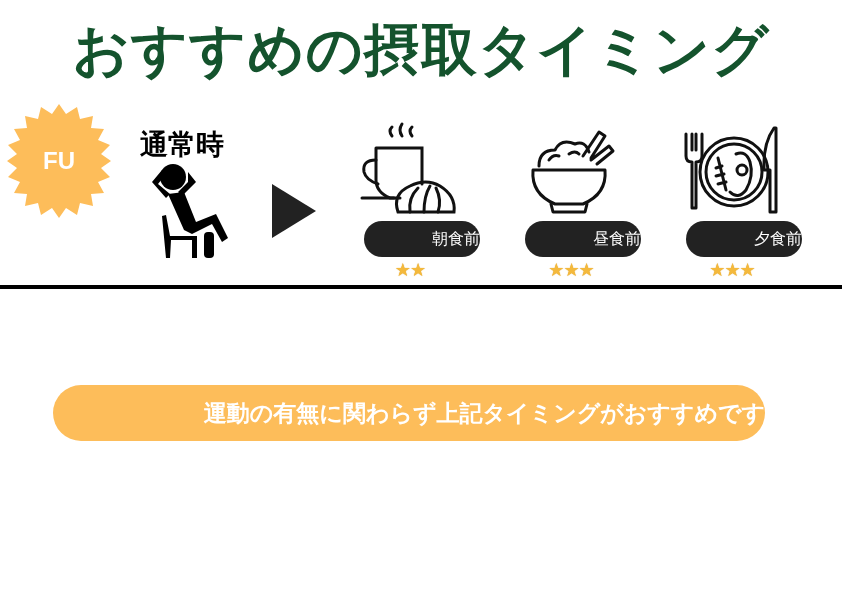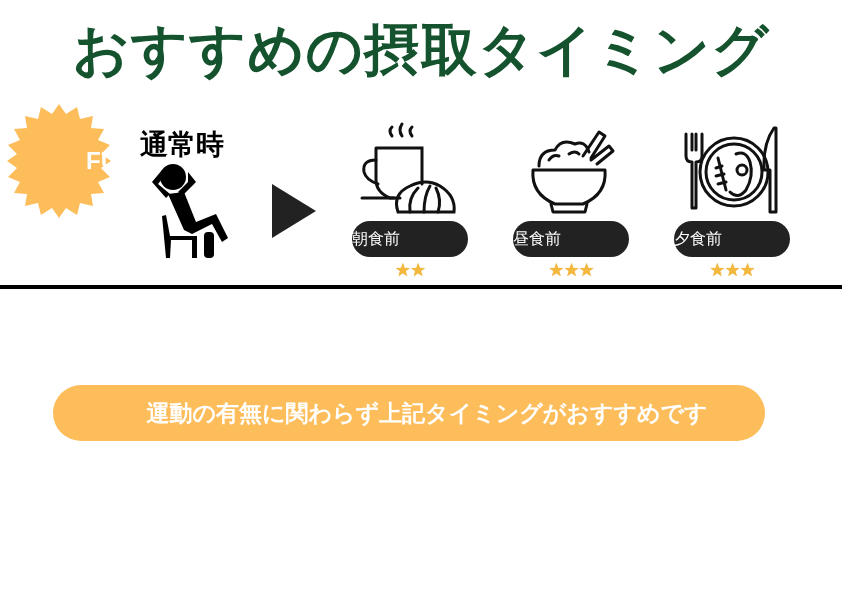--- a/index.html
+++ b/index.html
@@ -11,46 +11,46 @@
       position: absolute; left: 0; top: 14px; width: 842px; text-align: center;
       font-size: 56px; font-weight: bold; color: #14532d; letter-spacing: 1px;
       line-height: 72px;
     }
     .badge {
       position: absolute; left: 0px; top: 102px; width: 118px; height: 118px;
     }
     .badge svg { position: absolute; left: 0; top: 0; }
     .badge-text {
       position: absolute; left: 0; top: 0; width: 118px; height: 118px; line-height: 118px;
-      text-align: right; color: #fff; font-weight: bold; font-size: 24px;
+      text-align: center; color: #fff; font-weight: bold; font-size: 24px;
       font-family: "Liberation Sans", sans-serif;
     }
     .normal-label {
       position: absolute; left: 140px; top: 126px; font-size: 28px; font-weight: bold; color: #000;
     }
     .person-icon { position: absolute; left: 140px; top: 160px; }
     .arrow-icon { position: absolute; left: 272px; top: 184px; }
     .meal { position: absolute; top: 120px; width: 120px; }
     .meal .icon { position: absolute; left: 0; top: 0; }
     .meal-pill {
-      position: absolute; top: 101px; left: 0; width: 116px; height: 36px; border-radius: 18px;
-      background: #222; color: #fff; text-align: left; line-height: 36px; font-size: 16px;
+      position: absolute; top: 101px; left: 12px; width: 116px; height: 36px; border-radius: 18px;
+      background: #222; color: #fff; text-align: right; line-height: 36px; font-size: 16px;
     }
     .stars {
       position: absolute; top: 141px; left: 0; width: 116px; text-align: center;
       font-size: 18px; line-height: 18px; color: #f4b93c; letter-spacing: -1px;
     }
     .star { display: inline-block; text-shadow: 0 0 1px #d89a20; }
     .divider {
       position: absolute; left: 0; top: 285px; width: 842px; height: 4px; background: #000;
     }
     .note {
       position: absolute; left: 53px; top: 385px; width: 712px; height: 56px;
       background: #fdbd5a; border-radius: 28px;
-      color: #fff; font-weight: bold; font-size: 23px; line-height: 56px; text-align: center;
+      color: #fff; font-weight: bold; font-size: 23px; line-height: 56px; text-align: right;
       padding-left: 36px; box-sizing: border-box; letter-spacing: 0px;
     }
   </style>
 </head>
 <body>
 
 <div class="title">おすすめの摂取タイミング</div>
 
 <div class="badge">
   <svg width="118" height="118" viewBox="0 0 118 118">

